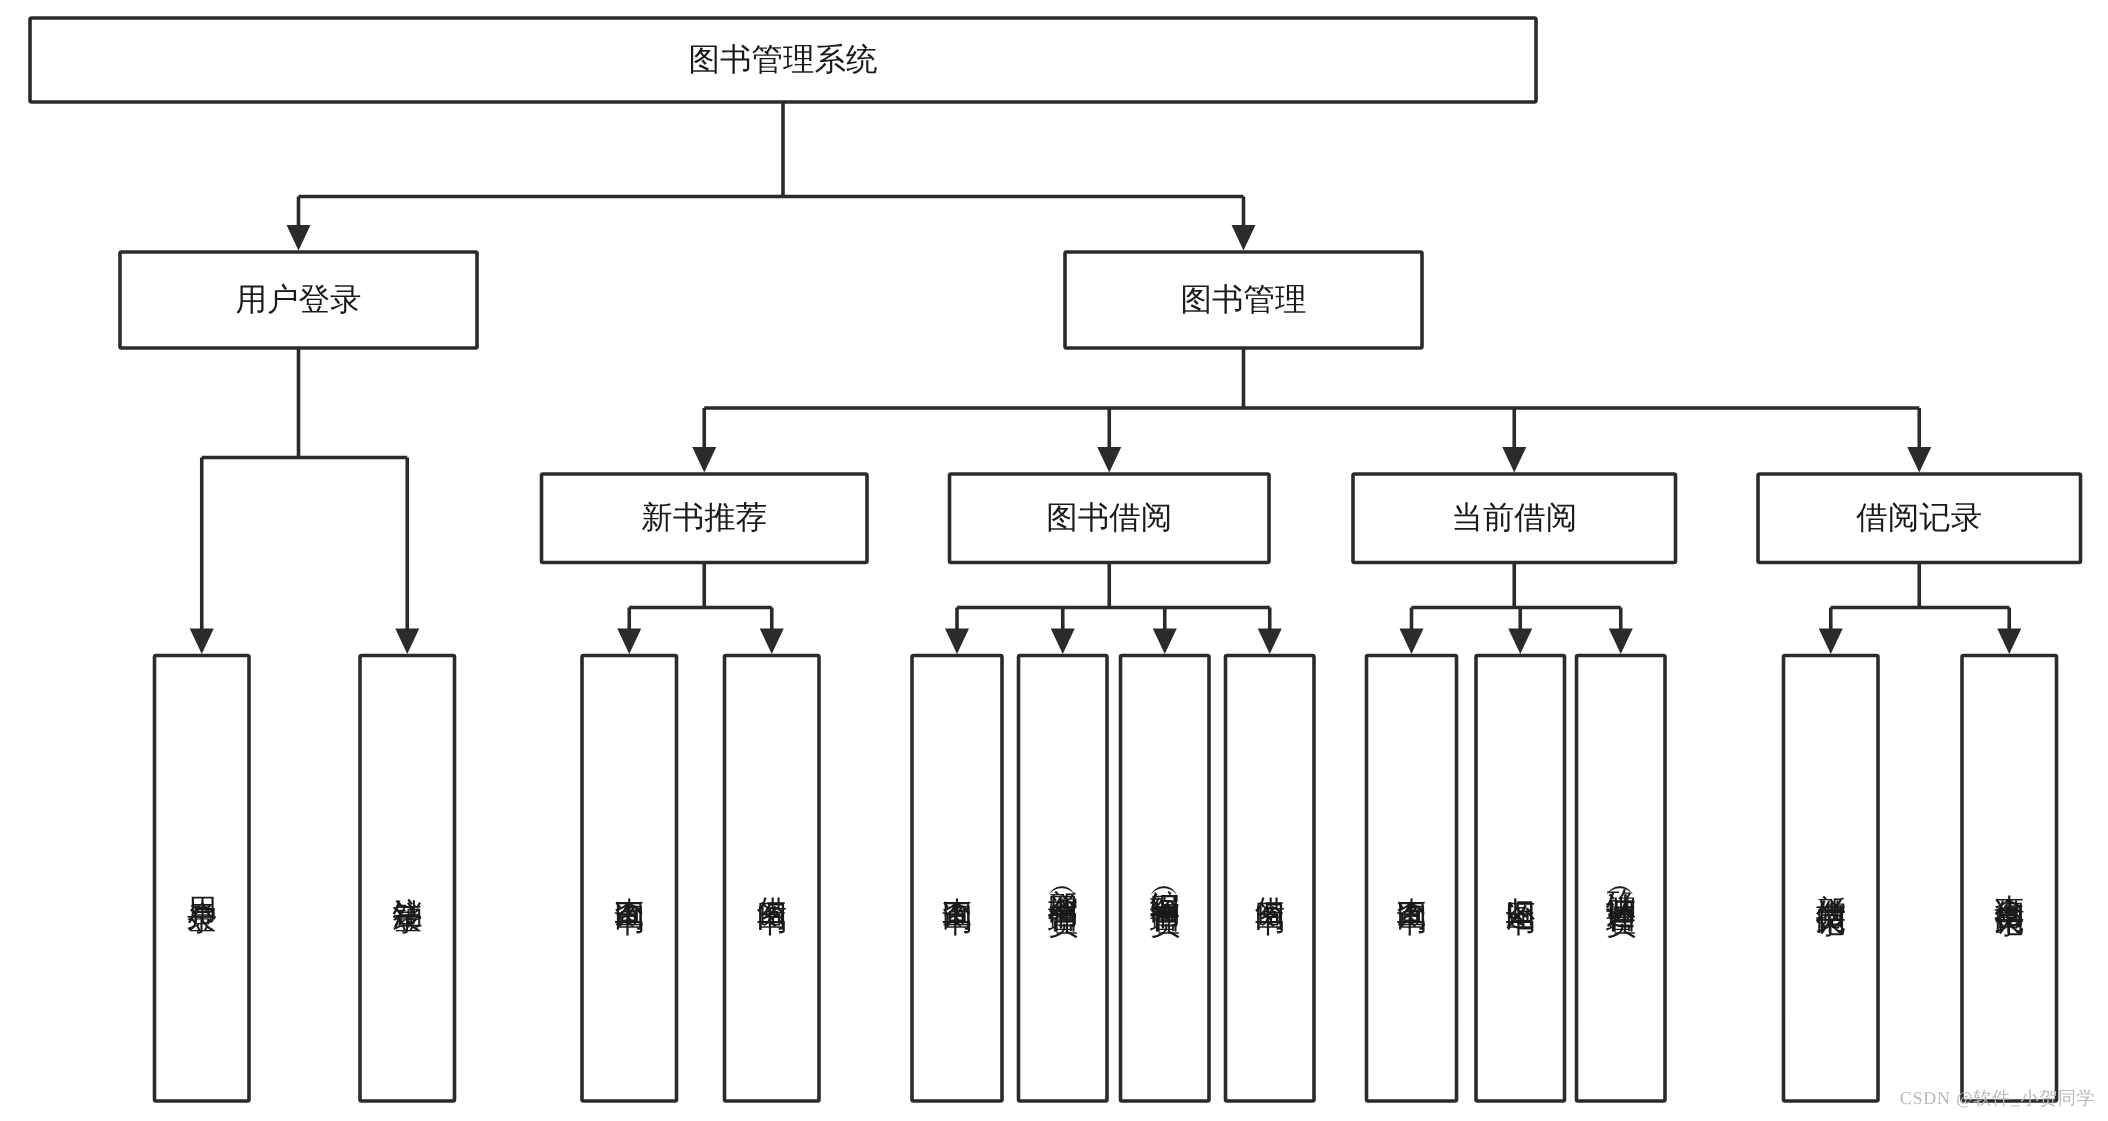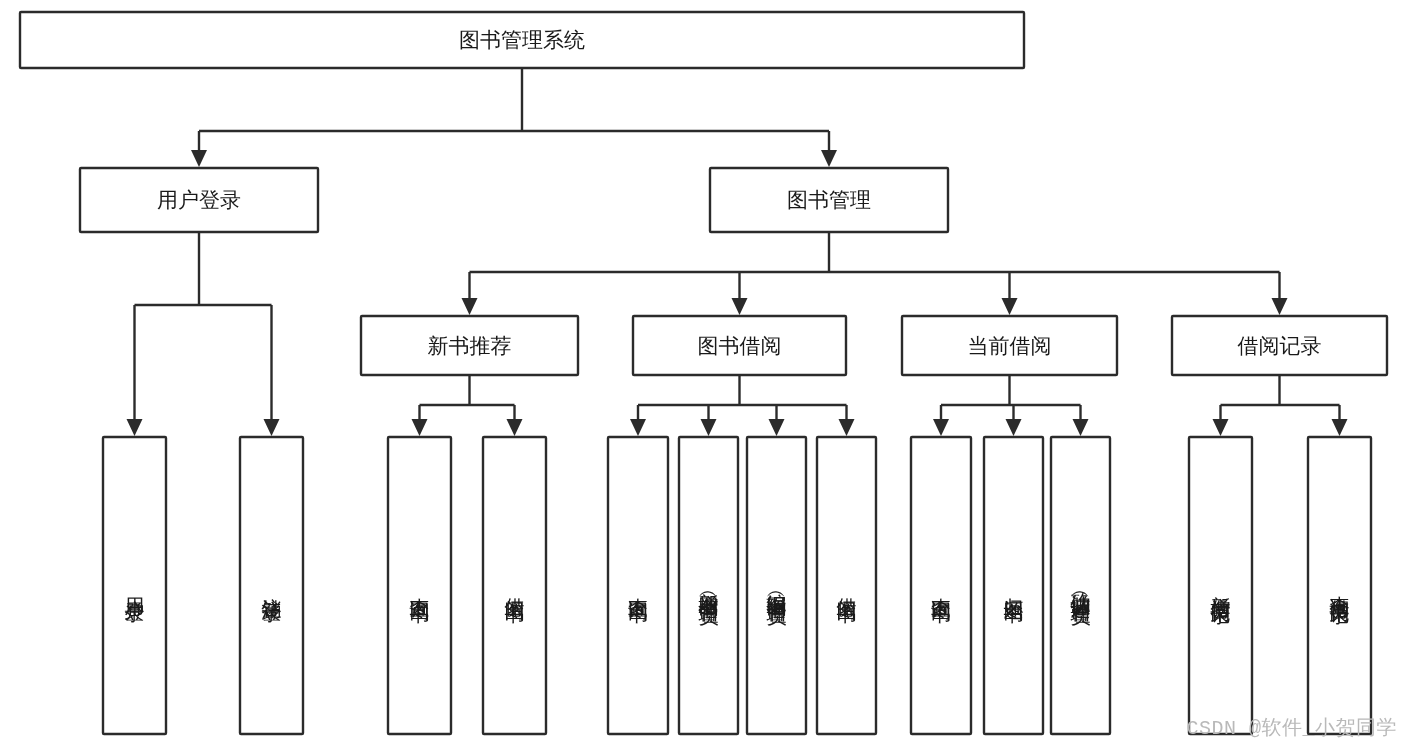--- a/index.html
+++ b/index.html
@@ -28,22 +28,22 @@
     text-orientation:upright;
     font-size:20px;
     color:#1a1a1a;
     line-height:1.06;
     letter-spacing:2px;
     white-space:nowrap;
     font-family:"DejaVu Sans","Liberation Sans",sans-serif;
   }
   .watermark{
     position:absolute;right:8px;bottom:6px;
-    font-size:20px;color:#b9b9b9;
-    font-family:Liberation Mono, monospace;
+    font-size:12px;color:#b9b9b9;
+    font-family:Liberation Serif, serif;
     letter-spacing:.5px;
     white-space:nowrap;
   }
 </style>
 </head>
 <body>
 
 <div id="stage">
   <svg id="diagram-svg" viewBox="0 0 1405 747">
       <g>

